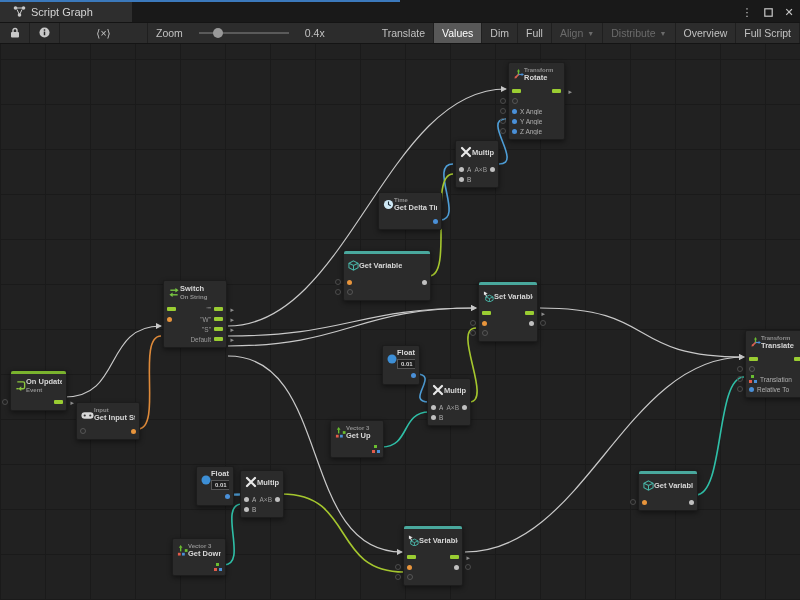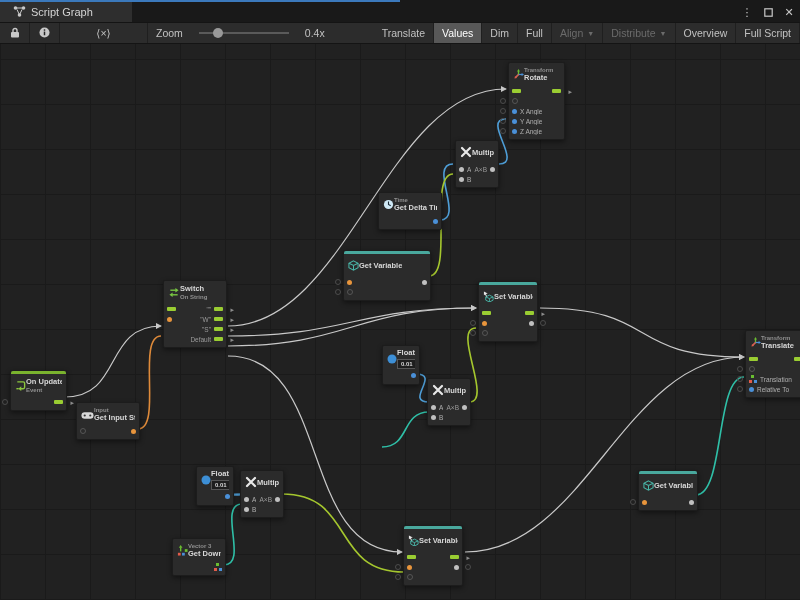--- a/index.html
+++ b/index.html
@@ -390,20 +390,42 @@
             <span class="pp p-dot " style="background: rgb(192, 192, 192);"></span>
             <span class="ll">A</span>
             <span class="rl">A×B</span>
             <span class="pp p-dot " style="background: rgb(192, 192, 192);"></span>
           </div>
           <div class="row">
             <span class="pp p-dot " style="background: rgb(192, 192, 192);"></span>
             <span class="ll">B</span>
           </div>
         </div>
+        <div class="node" style="left: 330px; top: 376px; width: 54px;">
+          <div class="hdr">
+            <span><svg width="11" height="11" viewBox="0 0 12 12">
+                <path d="M4 7 V2.5" stroke="#6abe30" stroke-width="1.5"></path>
+                <path d="M4 0 L6 3 H2 Z" fill="#6abe30"></path>
+                <rect x="1" y="8.5" width="3" height="3" fill="#e25b4a"></rect>
+                <rect x="5.5" y="8.5" width="3" height="3" fill="#4a90d8"></rect>
+                <rect x="8.5" y="4.5" width="3" height="3" fill="#6abe30"></rect>
+              </svg></span>
+            <div class="hcol">
+              <span class="sub">Vector 3</span>
+              <span class="ttl">Get Up</span>
+            </div>
+          </div>
+          <div class="row">
+            <span class="pp p-vec3 mla">
+              <span style="left: 2px; top: 0px; background: rgb(106, 190, 48);"></span>
+              <span style="left: 0px; top: 5px; background: rgb(226, 91, 74);"></span>
+              <span style="left: 5px; top: 5px; background: rgb(74, 144, 216);"></span>
+            </span>
+          </div>
+        </div>
         <div class="node" style="left: 196px; top: 422px; width: 38px;">
           <div class="hdr">
             <span><svg width="10" height="10" viewBox="0 0 10 10">
                 <circle cx="5" cy="5" r="4.5" fill="#3d8fd6"></circle>
               </svg></span>
             <div class="hcol">
               <span class="ttl">Float</span>
               <span class="valbox">0.01</span>
             </div>
           </div>

